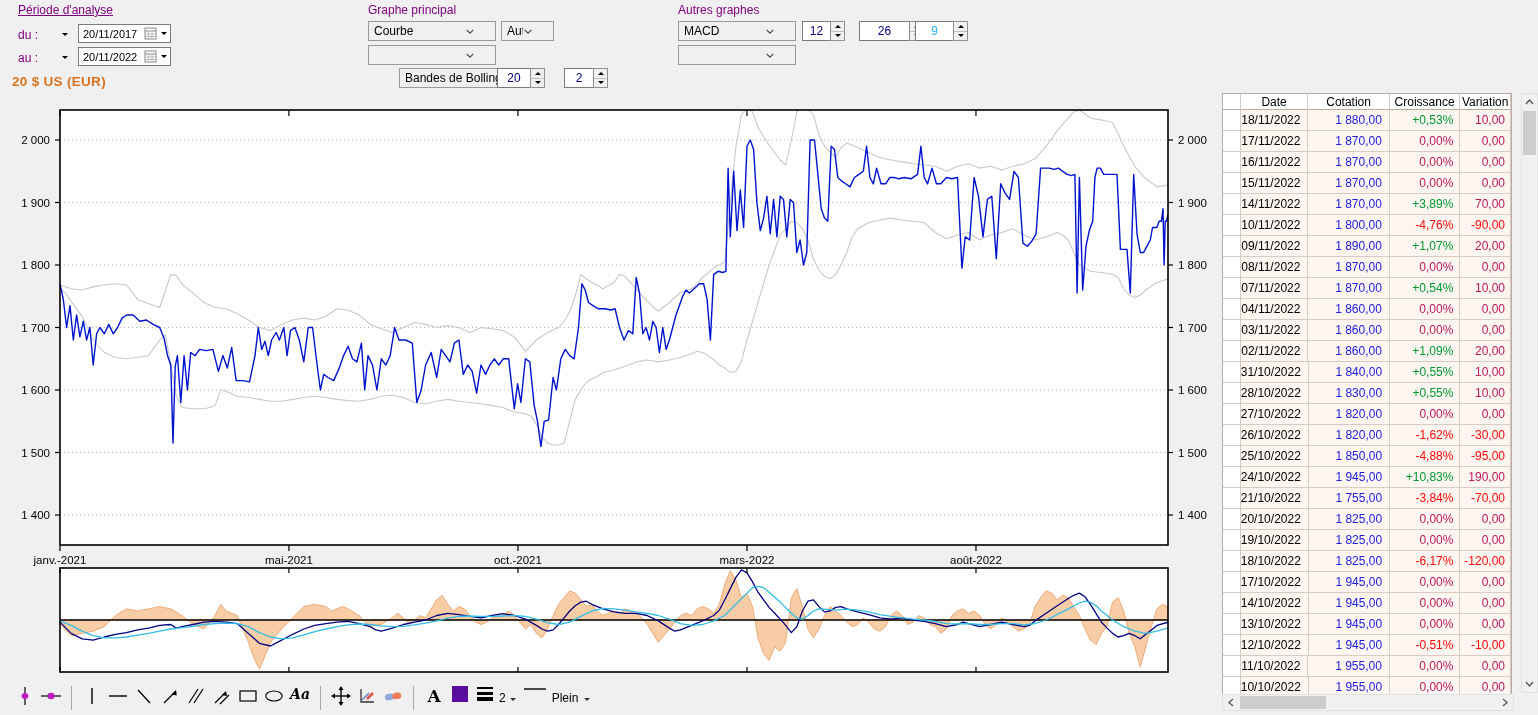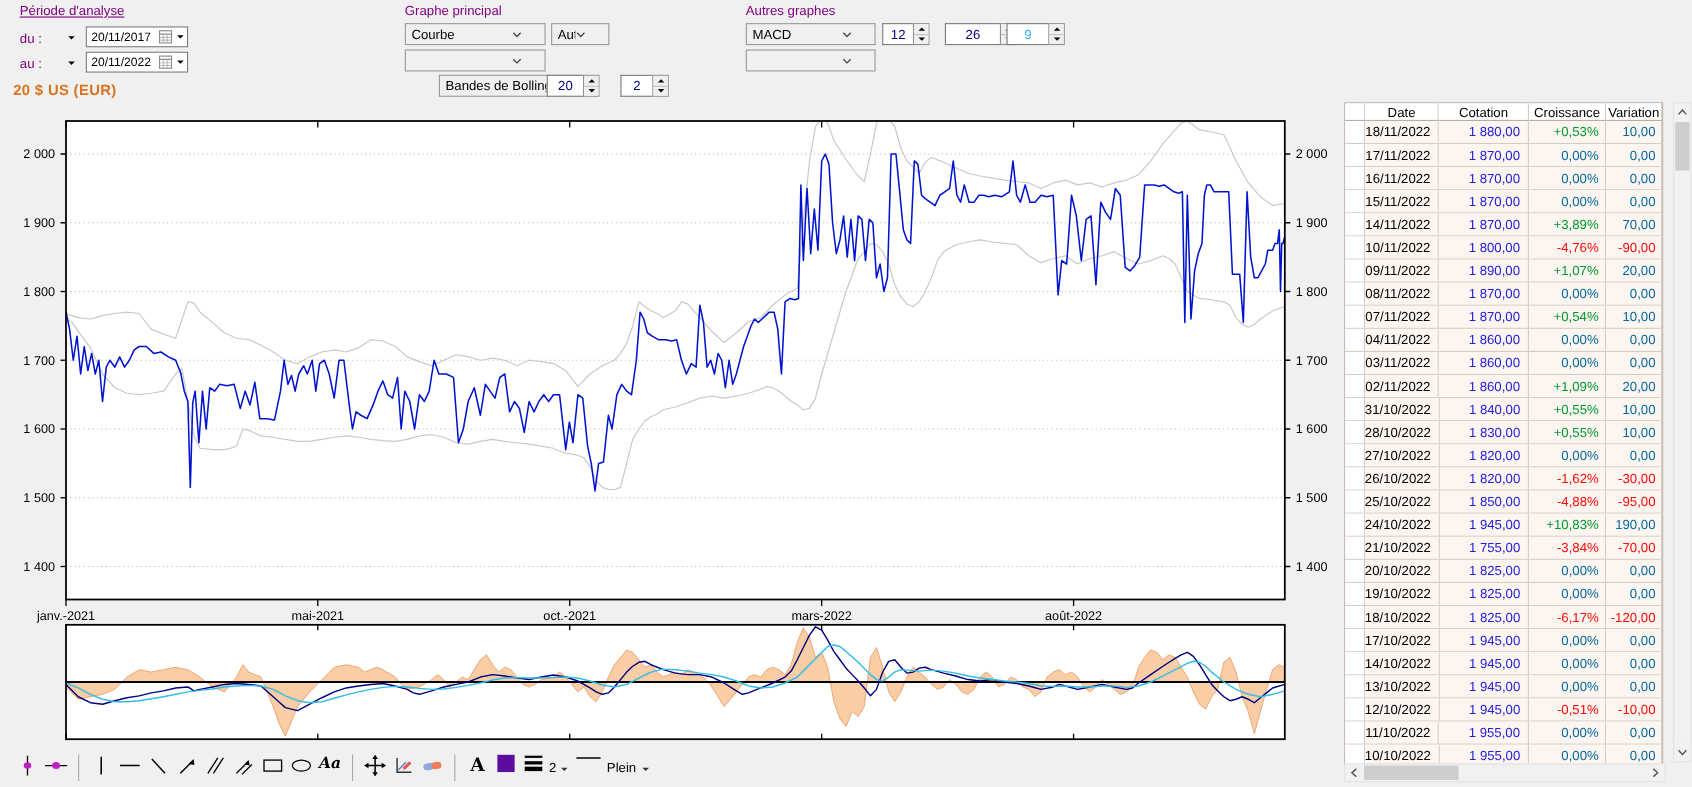--- a/index.html
+++ b/index.html
@@ -38,21 +38,21 @@
   .trow{display:flex;height:21px;box-sizing:border-box;}
   .tcell{box-sizing:border-box;border-right:1px solid #d8cbc3;border-bottom:1px solid #d8cbc3;
      font-size:12px;display:flex;align-items:center;}
   .hdr .tcell{background:#fff;justify-content:center;color:#000;border-bottom:1px solid #b9aca4;}
   .c0{width:18px;background:#fff;}
   .c1{width:68px;justify-content:flex-end;padding-right:7px;background:#fcf5f0;color:#000;}
   .c2{width:82px;justify-content:flex-end;padding-right:7px;background:#fcf5f0;color:#2121dd;}
   .c3{width:71px;justify-content:flex-end;padding-right:6px;background:#fcf5f0;}
   .c4{width:51px;justify-content:flex-end;padding-right:5px;background:#fcf5f0;}
   .hdr .c1,.hdr .c2,.hdr .c3,.hdr .c4{background:#fff;padding:0;justify-content:center;color:#000;}
-  .pos{color:#009a30;} .neg{color:#fb0a0a;} .neu{color:#0369a1;}
+  .pos{color:#009a30;} .neg{color:#fb0a0a;} .neu{color:#be185d;}
 
   
   .sb{background:#f1f1f1;border:1px solid #e2e2e2;box-sizing:border-box;}
   .sb-btn{background:#f1f1f1;display:flex;align-items:center;justify-content:center;}
   .sb-thumb{background:#cdcdcd;}
 
   
   #toolbar{left:12px;top:684px;height:28px;display:flex;align-items:center;}
   .tb-btn{width:22px;height:24px;display:flex;align-items:flex-start;justify-content:center;margin:0 2px;}
   .tb-sep{width:1px;height:24px;background:#a8a8a8;margin:0 7px;}
@@ -278,21 +278,21 @@
       <line x1="288.9128" y1="101" x2="288.9128" y2="106" stroke="#000" stroke-width="1.2"></line>
       <line x1="517.9364" y1="2" x2="517.9364" y2="7" stroke="#000" stroke-width="1.2"></line>
       <line x1="517.9364" y1="101" x2="517.9364" y2="106" stroke="#000" stroke-width="1.2"></line>
       <line x1="746.96" y1="2" x2="746.96" y2="7" stroke="#000" stroke-width="1.2"></line>
       <line x1="746.96" y1="101" x2="746.96" y2="106" stroke="#000" stroke-width="1.2"></line>
       <line x1="975.9836" y1="2" x2="975.9836" y2="7" stroke="#000" stroke-width="1.2"></line>
       <line x1="975.9836" y1="101" x2="975.9836" y2="106" stroke="#000" stroke-width="1.2"></line>
     </svg>
 
   <div id="quote-table" class="abs">
-      <div class="trow hdr" style="height: 16px;">
+      <div class="trow hdr" style="height: 16px; justify-content: flex-end;">
         <div class="tcell c0"></div>
         <div class="tcell c1">Date</div>
         <div class="tcell c2">Cotation</div>
         <div class="tcell c3">Croissance</div>
         <div class="tcell c4">Variation</div>
       </div>
       <div class="trow">
         <div class="tcell c0"></div>
         <div class="tcell c1">18/11/2022</div>
         <div class="tcell c2">1 880,00</div>

